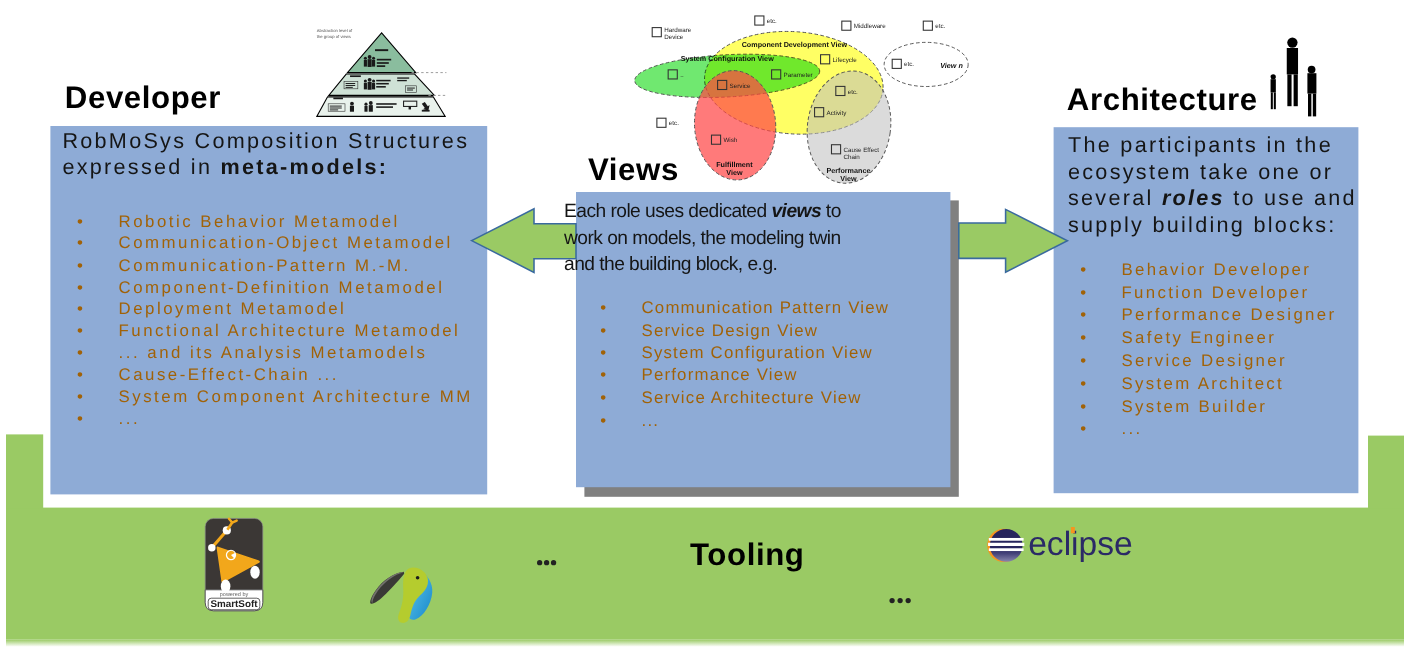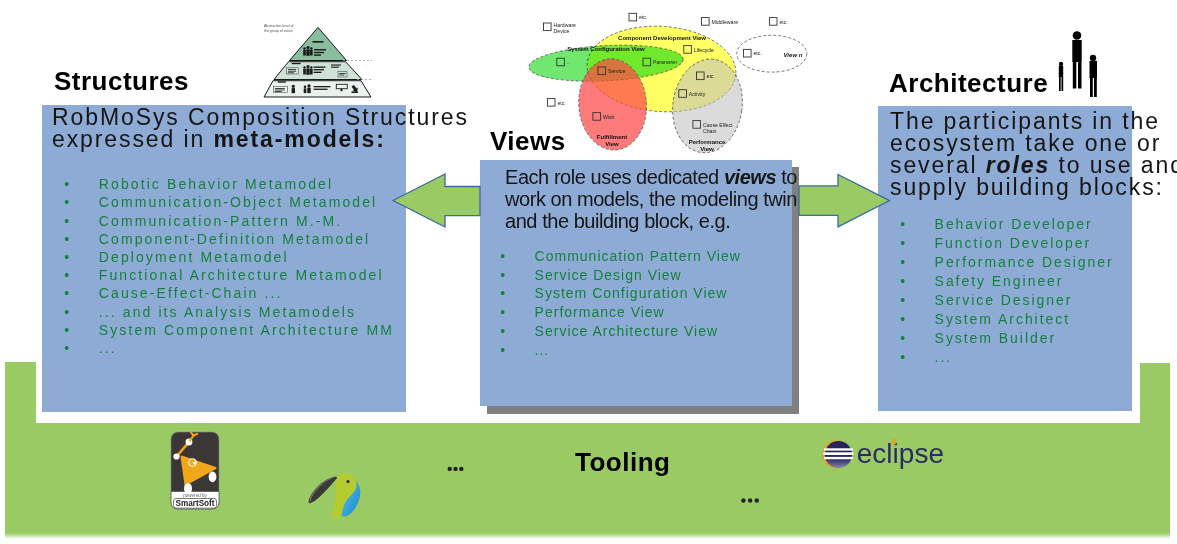--- a/index.html
+++ b/index.html
@@ -1,19 +1,19 @@
 <!DOCTYPE html>
 <html><head><meta charset="utf-8">
 <style>
 html,body{margin:0;padding:0}
 body{width:1177px;height:544px;position:relative;font-family:"Liberation Sans",sans-serif;background:#fff;overflow:hidden;color:#111}
 .abs{position:absolute}
 .h{font-weight:bold;font-size:26px;line-height:26px;color:#000;white-space:nowrap;letter-spacing:0.5px}
-.intro{font-size:23px;line-height:22px;letter-spacing:1.9px;white-space:nowrap;color:#151515}
-.blist{font-size:14px;white-space:nowrap;color:#15803d}
+.intro{font-size:18px;line-height:22px;letter-spacing:1.9px;white-space:nowrap;color:#151515}
+.blist{font-size:14px;white-space:nowrap;color:#a16207}
 .blist .b{display:inline-block;letter-spacing:0}
 </style></head>
 <body>
 
 <div class="abs" style="left:5px;top:423px;width:1165px;height:110px;background:#9ACA64"></div>
 <div class="abs" style="left:5px;top:533px;width:1165px;height:6px;background:linear-gradient(#9ACA64,rgba(154,202,100,0))"></div>
 <div class="abs" style="left:5px;top:362px;width:31px;height:62px;background:#9ACA64"></div>
 <div class="abs" style="left:1140px;top:363px;width:30px;height:61px;background:#9ACA64"></div>
 
 <div class="abs" style="left:42px;top:105px;width:364px;height:307px;background:#8EABD6"></div>
@@ -21,40 +21,40 @@
 <div class="abs" style="left:480px;top:160px;width:312px;height:246px;background:#8EABD6"></div>
 <div class="abs" style="left:878px;top:106px;width:254px;height:305px;background:#8EABD6"></div>
 
 <svg class="abs" style="left:380px;top:165px" width="130" height="70" viewBox="380 165 130 70">
  <polygon points="393,200.5 445,174 445,186.5 480,186.5 480,215.6 445,215.6 445,227" fill="#9ACA64" stroke="#3A6A9E" stroke-width="1.3"></polygon>
 </svg>
 <svg class="abs" style="left:795px;top:165px" width="110" height="70" viewBox="795 165 110 70">
  <polygon points="799,185.9 838,185.9 838,174.5 889.5,200.6 838,226.9 838,215.3 799,215.3" fill="#9ACA64" stroke="#3A6A9E" stroke-width="1.3"></polygon>
 </svg>
 
-<div class="abs h" style="left:54px;top:68px">Structures</div>
+<div class="abs h" style="left:54px;top:68px">Developer</div>
 <div class="abs h" style="left:490px;top:127.5px">Views</div>
 <div class="abs h" style="left:889px;top:69.6px">Architecture</div>
 <div class="abs h" style="left:575px;top:449px">Tooling</div>
 
 <div class="abs intro" style="left:52px;top:106.4px">RobMoSys Composition Structures<br>expressed in <b>meta-models:</b></div>
 <div class="abs blist" style="left:64.2px;top:175.2px;line-height:18.2px;letter-spacing:2.1px">
 <div><span class="b" style="width:34.6px">•</span>Robotic Behavior Metamodel</div>
 <div><span class="b" style="width:34.6px">•</span>Communication-Object Metamodel</div>
 <div><span class="b" style="width:34.6px">•</span>Communication-Pattern M.-M.</div>
 <div><span class="b" style="width:34.6px">•</span>Component-Definition Metamodel</div>
 <div><span class="b" style="width:34.6px">•</span>Deployment Metamodel</div>
 <div><span class="b" style="width:34.6px">•</span>Functional Architecture Metamodel</div>
+<div><span class="b" style="width:34.6px">•</span>... and its Analysis Metamodels</div>
 <div><span class="b" style="width:34.6px">•</span>Cause-Effect-Chain ...</div>
-<div><span class="b" style="width:34.6px">•</span>... and its Analysis Metamodels</div>
 <div><span class="b" style="width:34.6px">•</span>System Component Architecture MM</div>
 <div><span class="b" style="width:34.6px">•</span>...</div>
 </div>
 
-<div class="abs intro" style="left:505px;top:165.8px;font-size:20px;line-height:22.3px;letter-spacing:-0.45px">Each role uses dedicated <b><i>views</i></b> to<br>work on models, the modeling twin<br>and the building block, e.g.</div>
+<div class="abs intro" style="left:470px;top:165.8px;font-size:16px;line-height:22.3px;letter-spacing:-0.45px">Each role uses dedicated <b><i>views</i></b> to<br>work on models, the modeling twin<br>and the building block, e.g.</div>
 <div class="abs blist" style="left:500.3px;top:247px;line-height:18.7px;letter-spacing:1px">
 <div><span class="b" style="width:34.3px">•</span>Communication Pattern View</div>
 <div><span class="b" style="width:34.3px">•</span>Service Design View</div>
 <div><span class="b" style="width:34.3px">•</span>System Configuration View</div>
 <div><span class="b" style="width:34.3px">•</span>Performance View</div>
 <div><span class="b" style="width:34.3px">•</span>Service Architecture View</div>
 <div><span class="b" style="width:34.3px">•</span>...</div>
 </div>
 
 <div class="abs intro" style="left:890px;top:109.8px">The participants in the<br>ecosystem take one or<br>several <b><i>roles</i></b> to use and<br>supply building blocks:</div>

